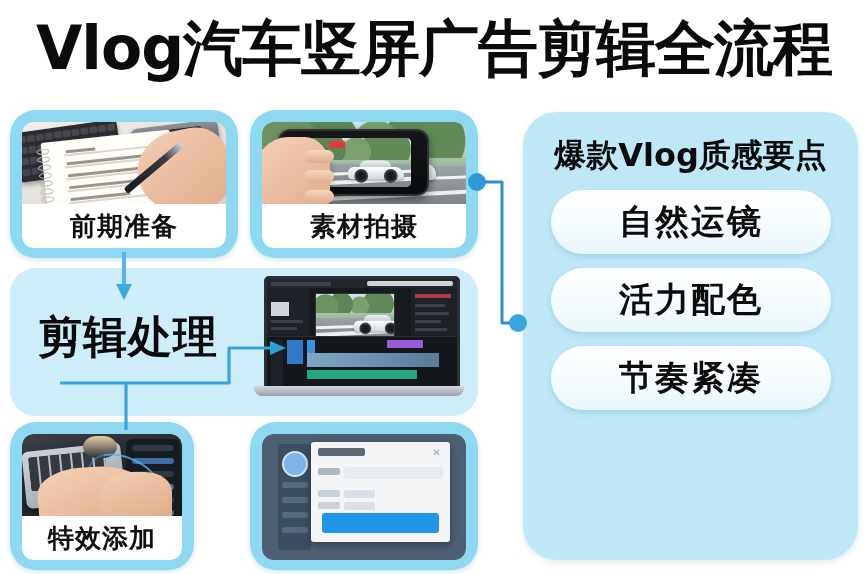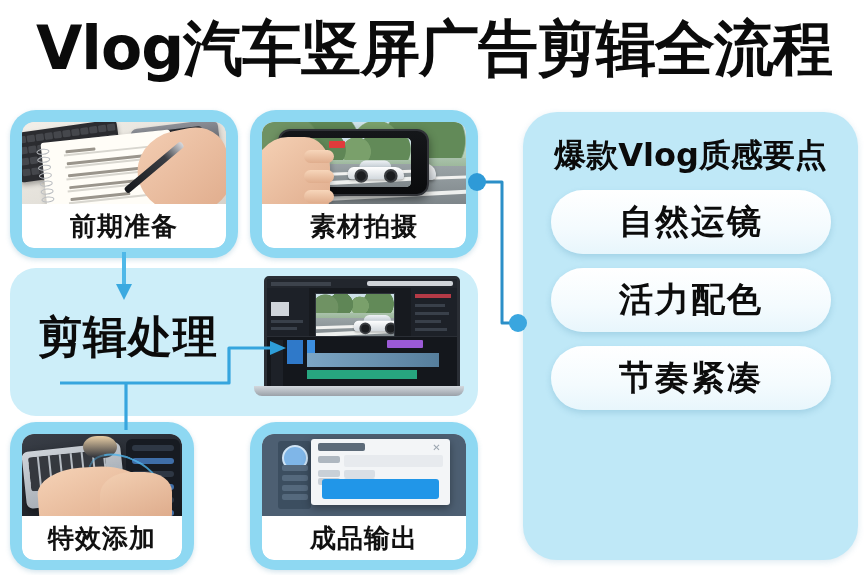--- a/index.html
+++ b/index.html
@@ -369,21 +369,20 @@
               <div class="lb" style="top:26%"></div>
               <div class="fld" style="top:25%"></div>
               <div class="lb" style="top:48%;background:#c9d0d7"></div>
               <div class="row" style="top:48%;left:24%;width:22%;background:#d9dfe5"></div>
               <div class="lb" style="top:60%;background:#c9d0d7"></div>
               <div class="row" style="top:60%;left:24%;width:22%;background:#d9dfe5"></div>
               <div class="btn"></div>
             </div>
           </div>
         </div>
-        <div class="cap">成品输出</div>
       </div>
     </div>
   </div>
 
   <div id="panel">
     <div class="panel-title">爆款Vlog质感要点</div>
     <div class="pills">
       <div class="pill">自然运镜</div>
       <div class="pill">活力配色</div>
       <div class="pill">节奏紧凑</div>

